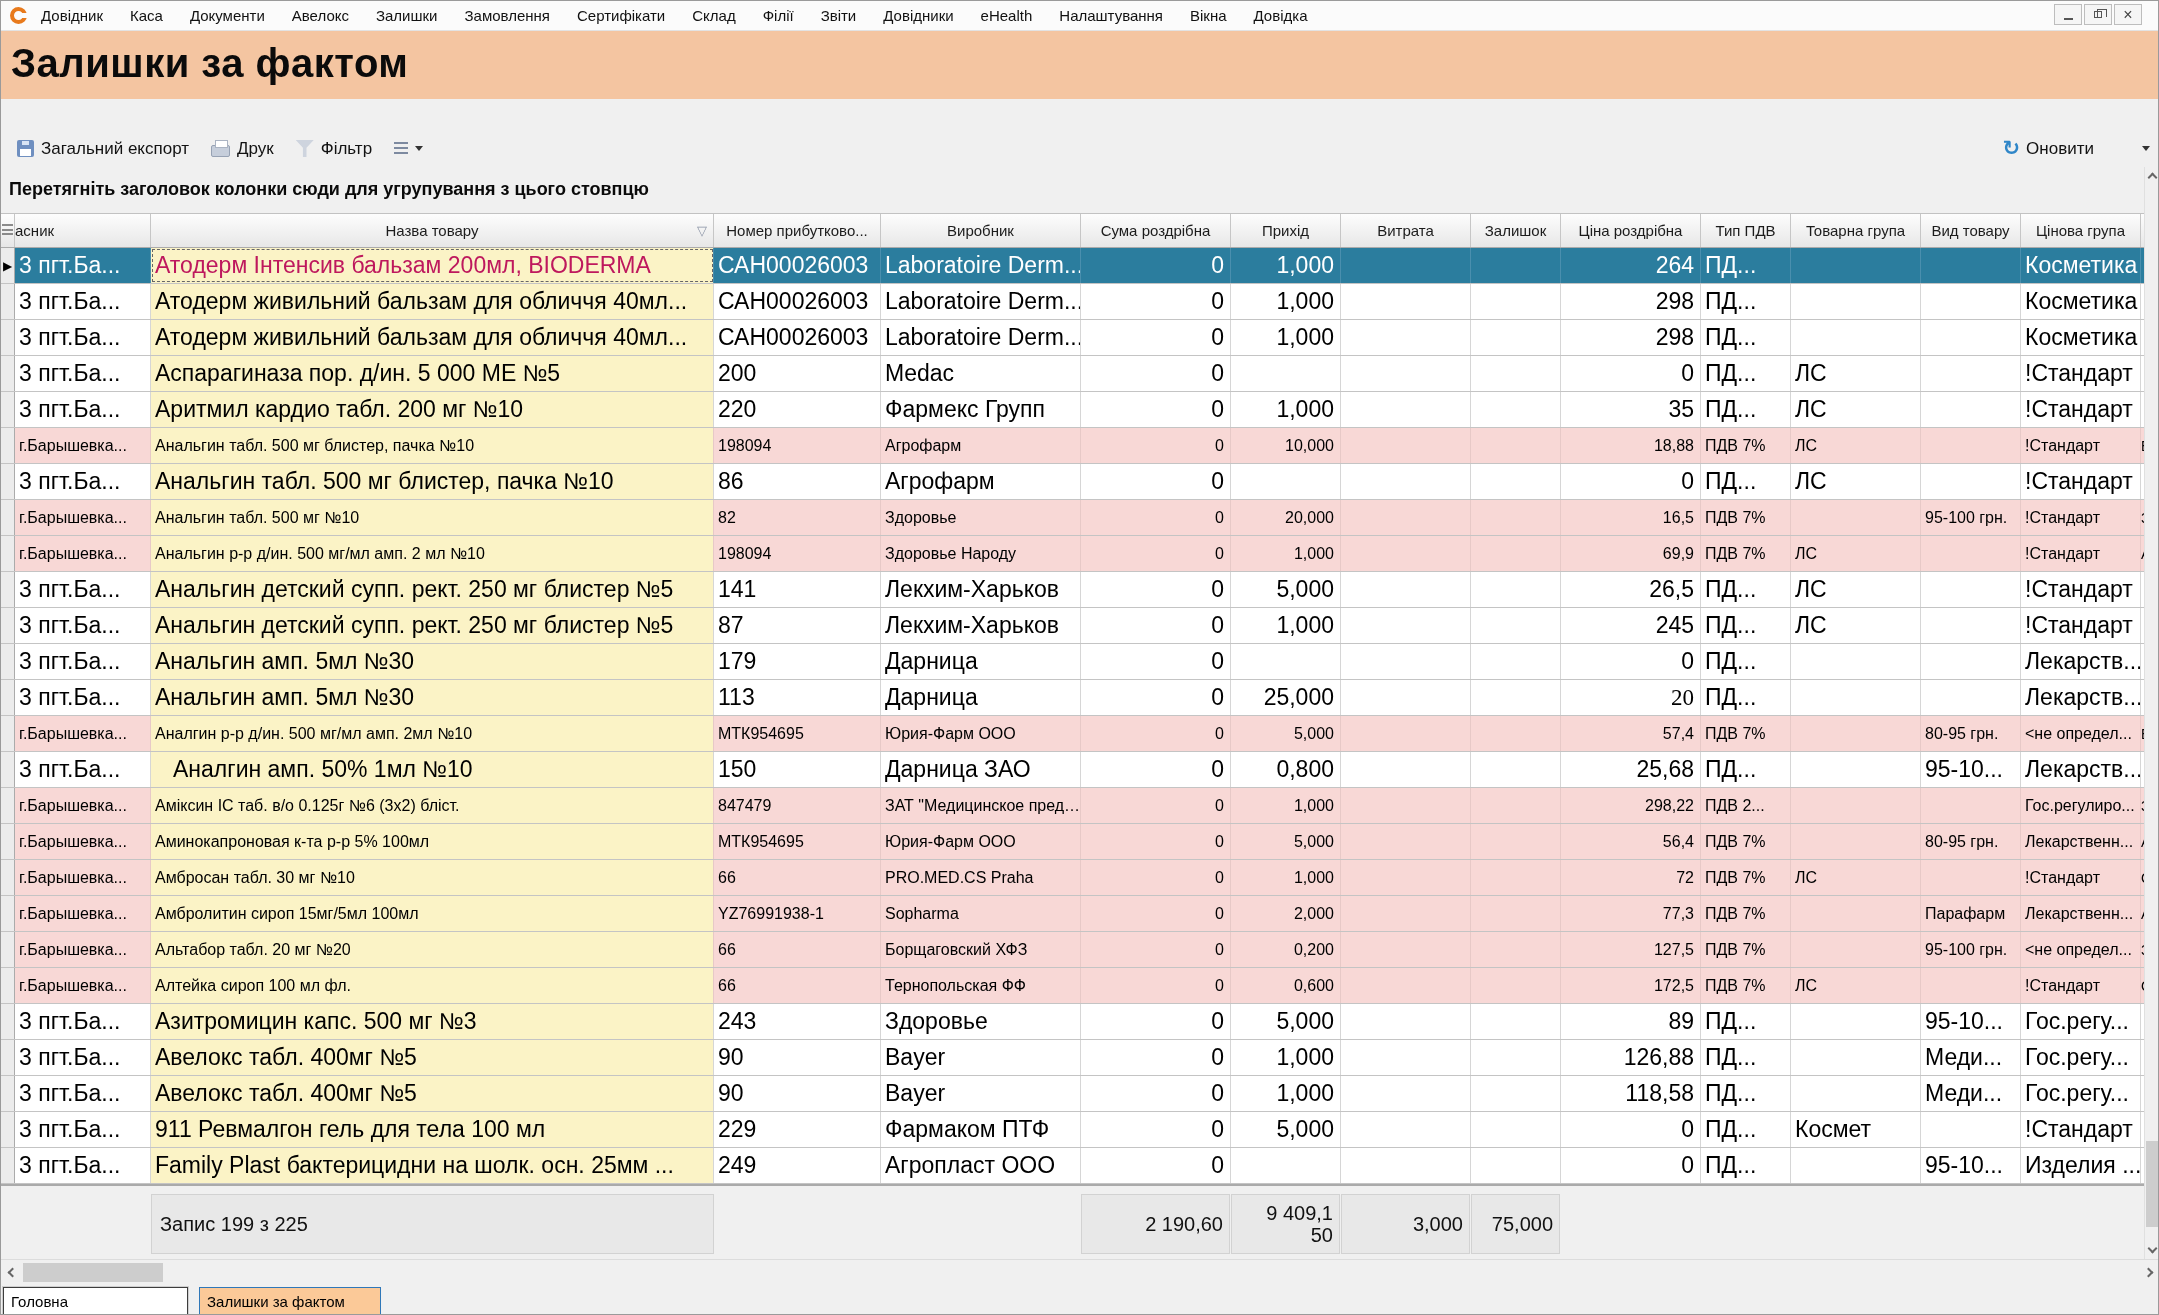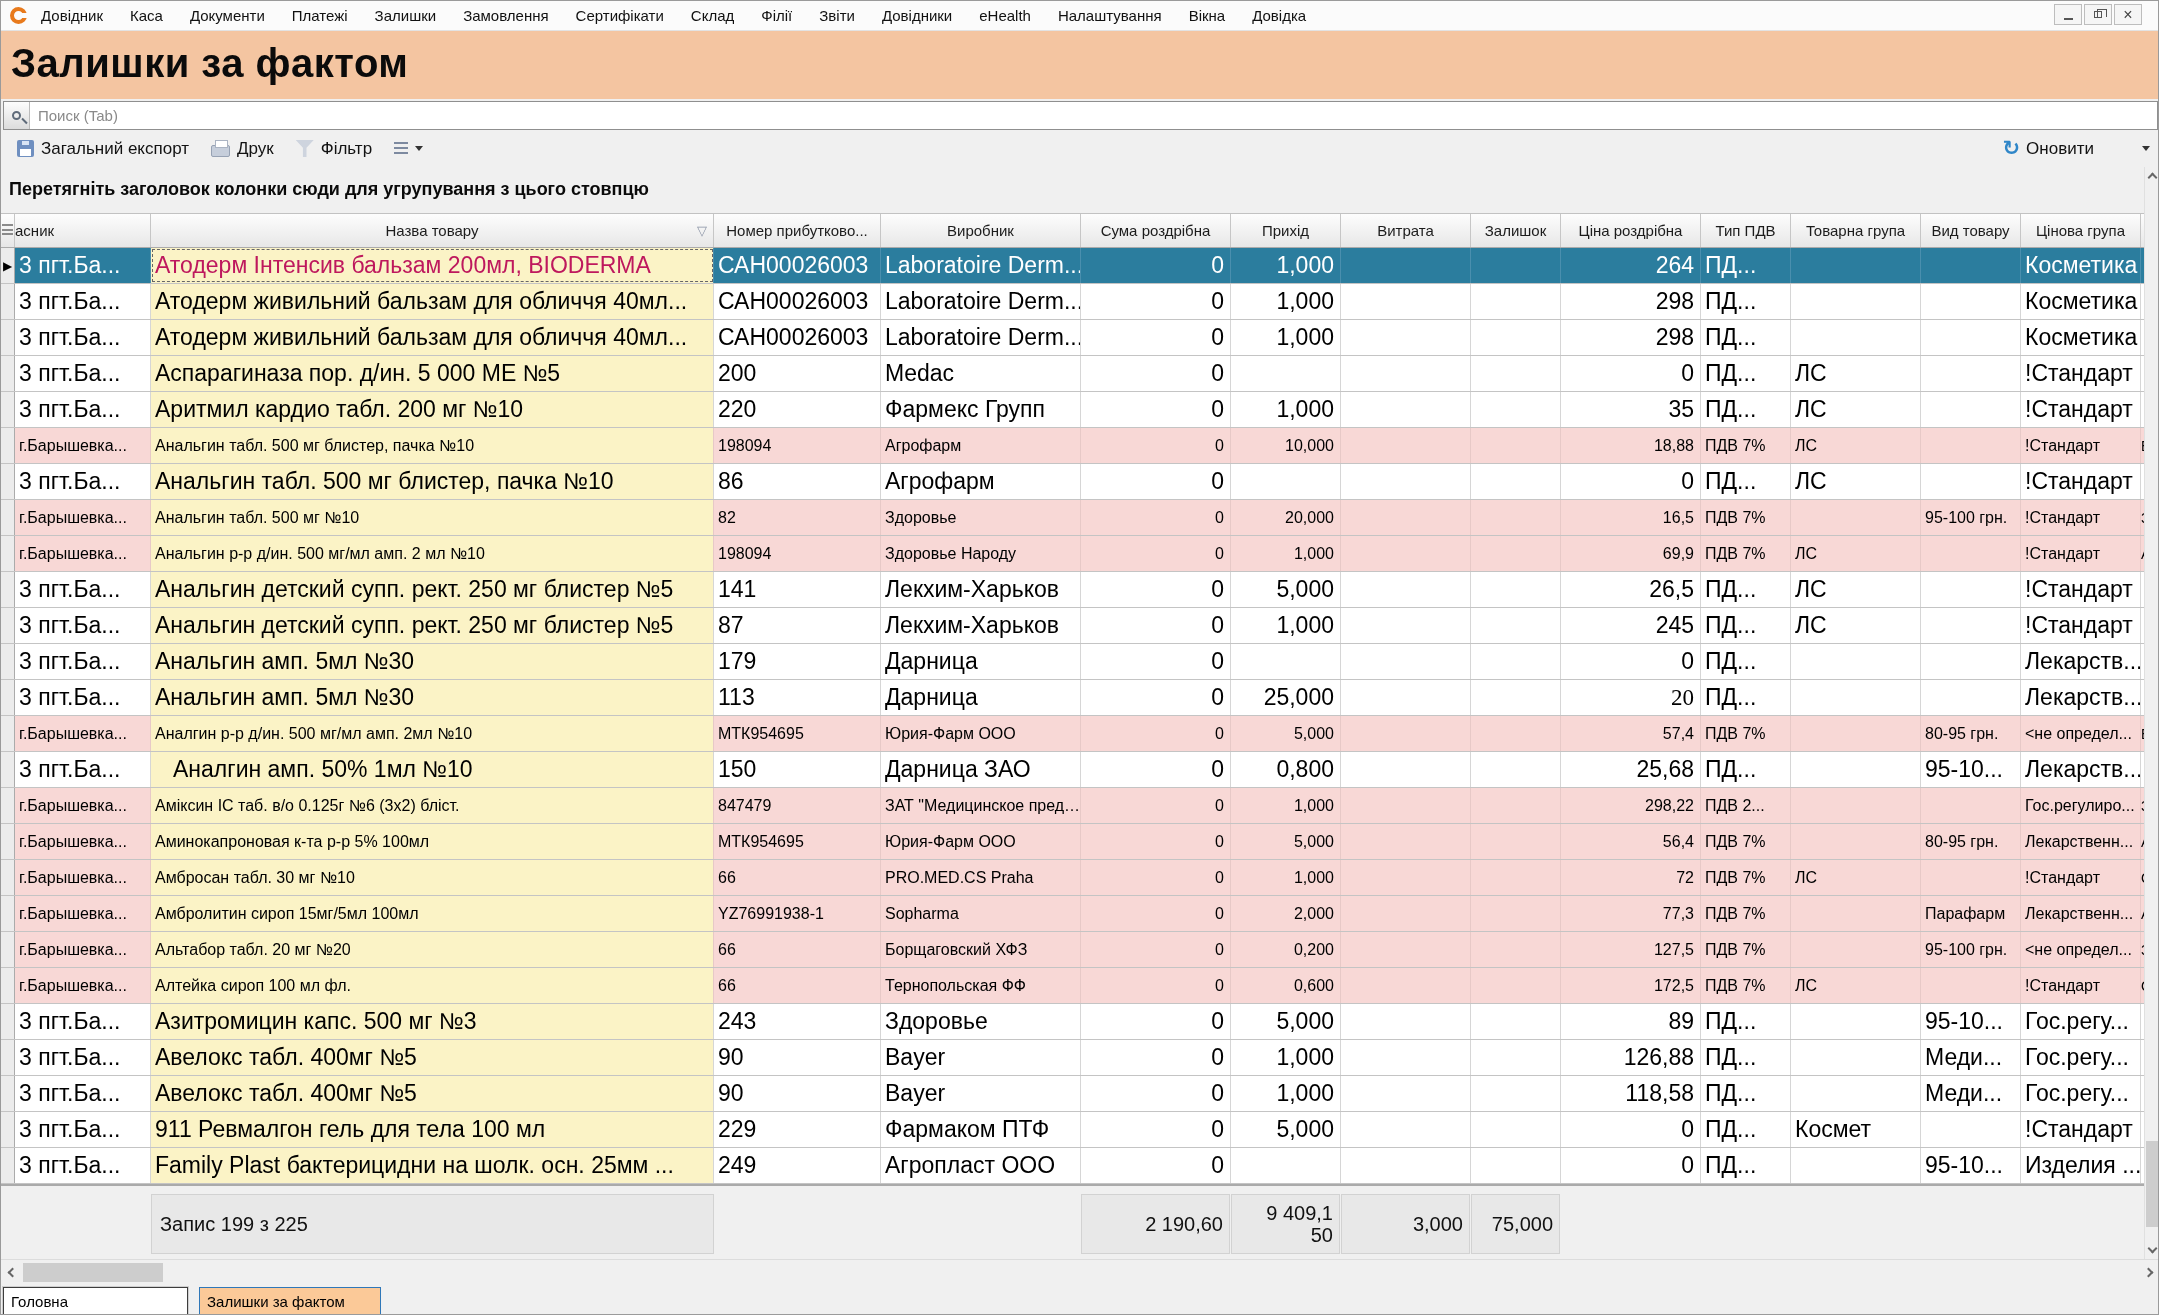--- a/index.html
+++ b/index.html
@@ -103,21 +103,21 @@
 <body>
 
 <div id="app">
 
   <div class="menubar">
     <span class="logo"></span>
     <div class="menu-items" id="menu-items">
         <span class="menu-item">Довідник</span>
         <span class="menu-item">Каса</span>
         <span class="menu-item">Документи</span>
-        <span class="menu-item">Платежі</span>
+        <span class="menu-item">Авелокс</span>
         <span class="menu-item">Залишки</span>
         <span class="menu-item">Замовлення</span>
         <span class="menu-item">Сертифікати</span>
         <span class="menu-item">Склад</span>
         <span class="menu-item">Філії</span>
         <span class="menu-item">Звіти</span>
         <span class="menu-item">Довідники</span>
         <span class="menu-item">eHealth</span>
         <span class="menu-item">Налаштування</span>
         <span class="menu-item">Вікна</span>
@@ -131,26 +131,20 @@
           <span class="ic-restore"></span>
         </span>
       <span class="winbtn ic-close"></span>
     </div>
   </div>
 
   <div class="titlebar">
     <h1>Залишки за фактом</h1>
   </div>
 
-  <div class="searchbar">
-    <span class="search-iconbox">
-        <span class="mag"></span>
-      </span>
-    <input type="text" placeholder="Поиск (Tab)" style="">
-  </div>
 
   <div class="toolbar">
     <span class="tbtn">
       <span class="floppy"></span>
       <span>Загальний експорт</span>
     </span>
     <span class="tbtn">
       <span class="printer"></span>
       <span>Друк</span>
     </span>

